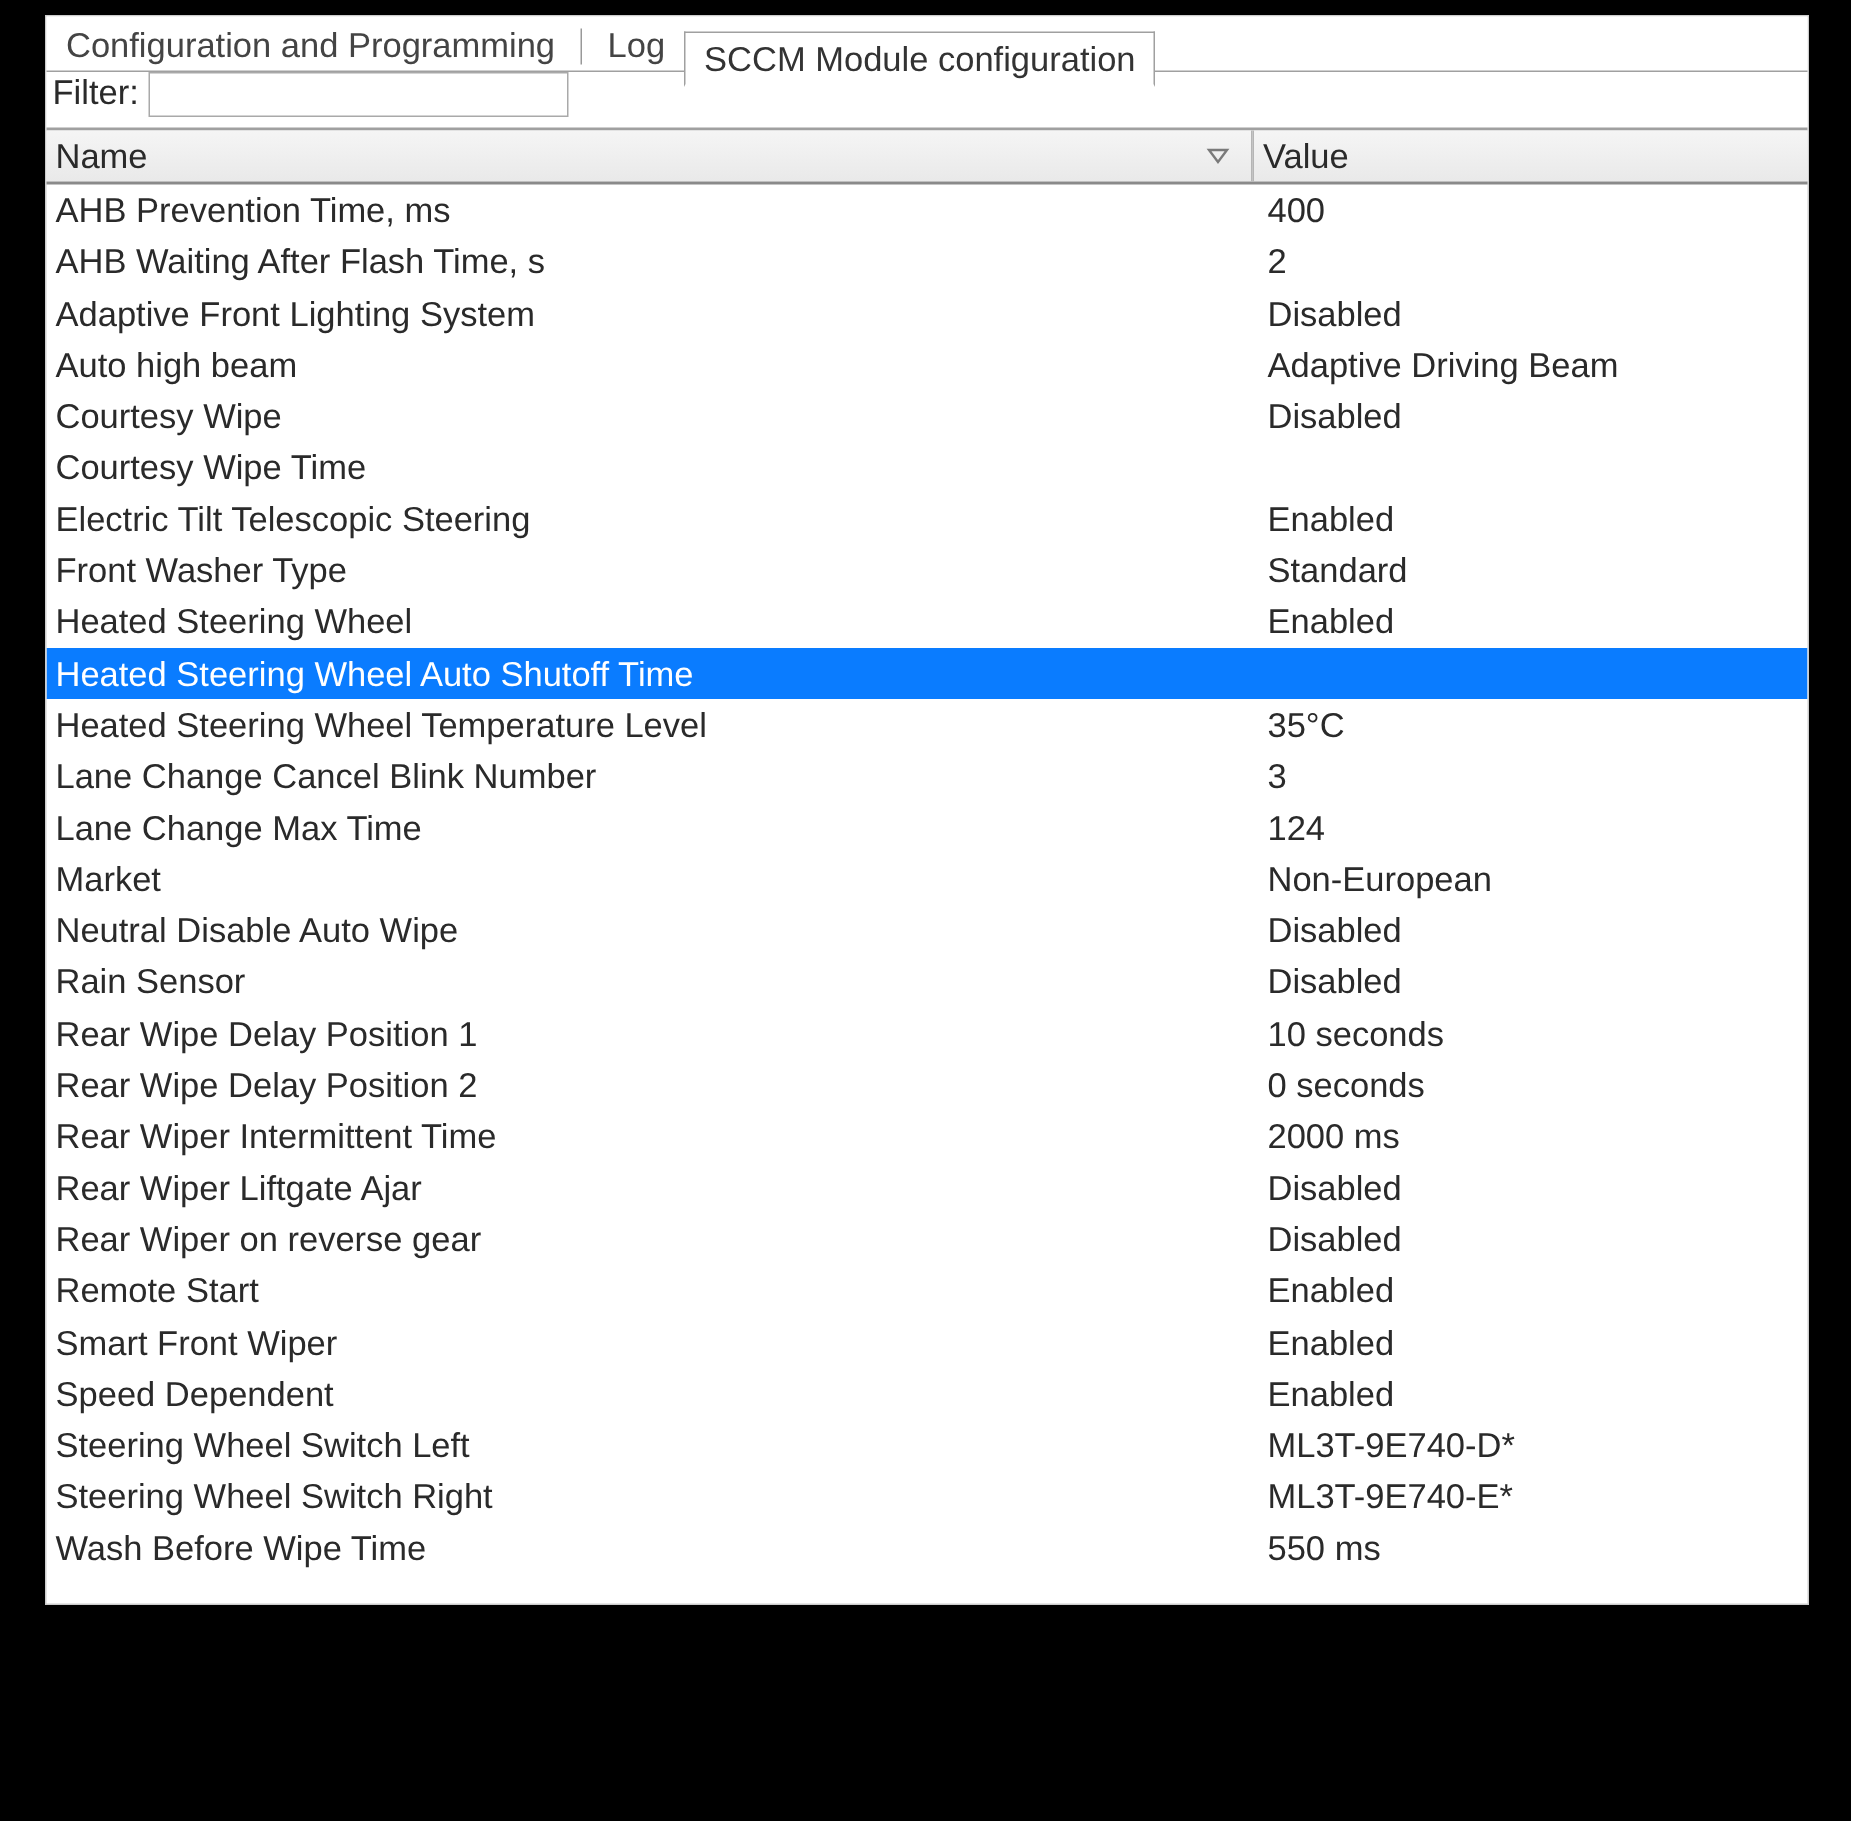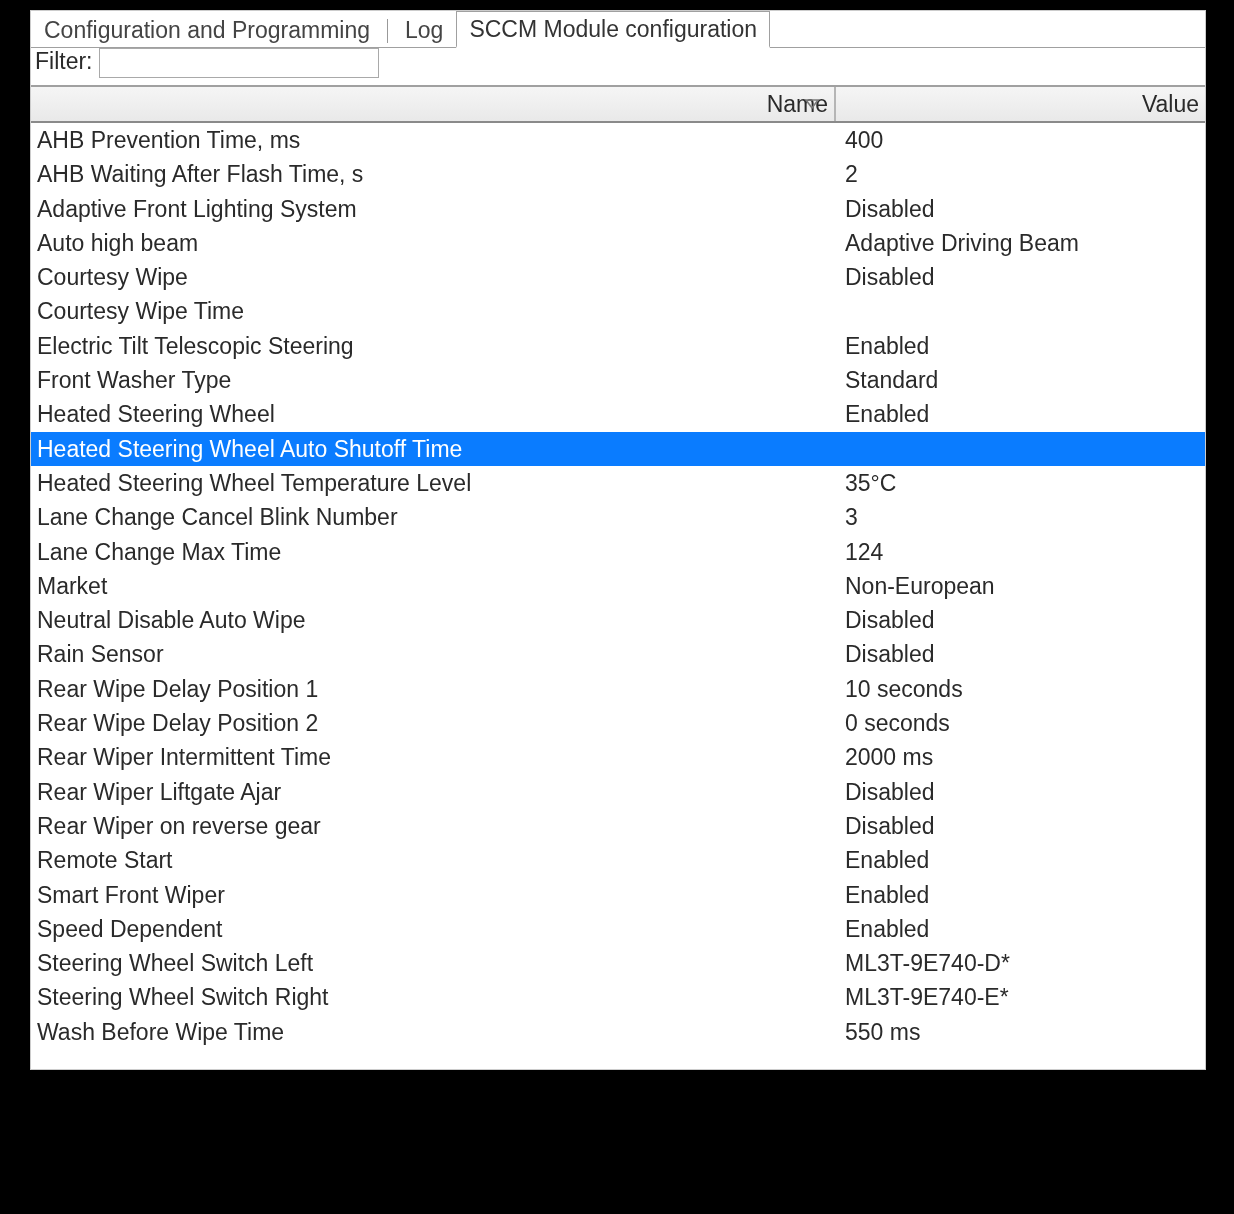--- a/index.html
+++ b/index.html
@@ -46,21 +46,21 @@
     width: 1px;
     height: 24px;
     background: #999;
     margin: 0 4px 4px 4px;
     align-self: flex-end;
   }
   .tab.active {
     border-color: #a0a0a0;
     border-bottom: 2px solid #fff;
     position: relative;
-    top: 1px;
+    top: 11px;
     background: #fff;
   }
   
   .filter-bar {
     display: flex;
     align-items: flex-start;
     height: 40px;
     border-top: 1px solid #a0a0a0;
     border-bottom: 2px solid #a0a0a0;
     padding: 0 4px;
@@ -86,21 +86,20 @@
     background: linear-gradient(#f5f5f5, #e9e9e9);
     border-bottom: 2px solid #8a8a8a;
   }
   .header-cell {
     display: flex;
     align-items: center;
     padding: 0 6px;
     font-size: 23px;
     color: #2a2a2a;
     position: relative;
-    justify-content: flex-end;
   }
   .col-name { flex: 0 0 804px; border-right: 1px solid #b5b5b5; }
   .col-value { flex: 1 1 auto; border-left: 1px solid #b5b5b5; }
   .sort-icon {
     position: absolute;
     right: 14px;
     top: 50%;
     transform: translateY(-50%);
   }
   .sort-icon svg { display: block; }

